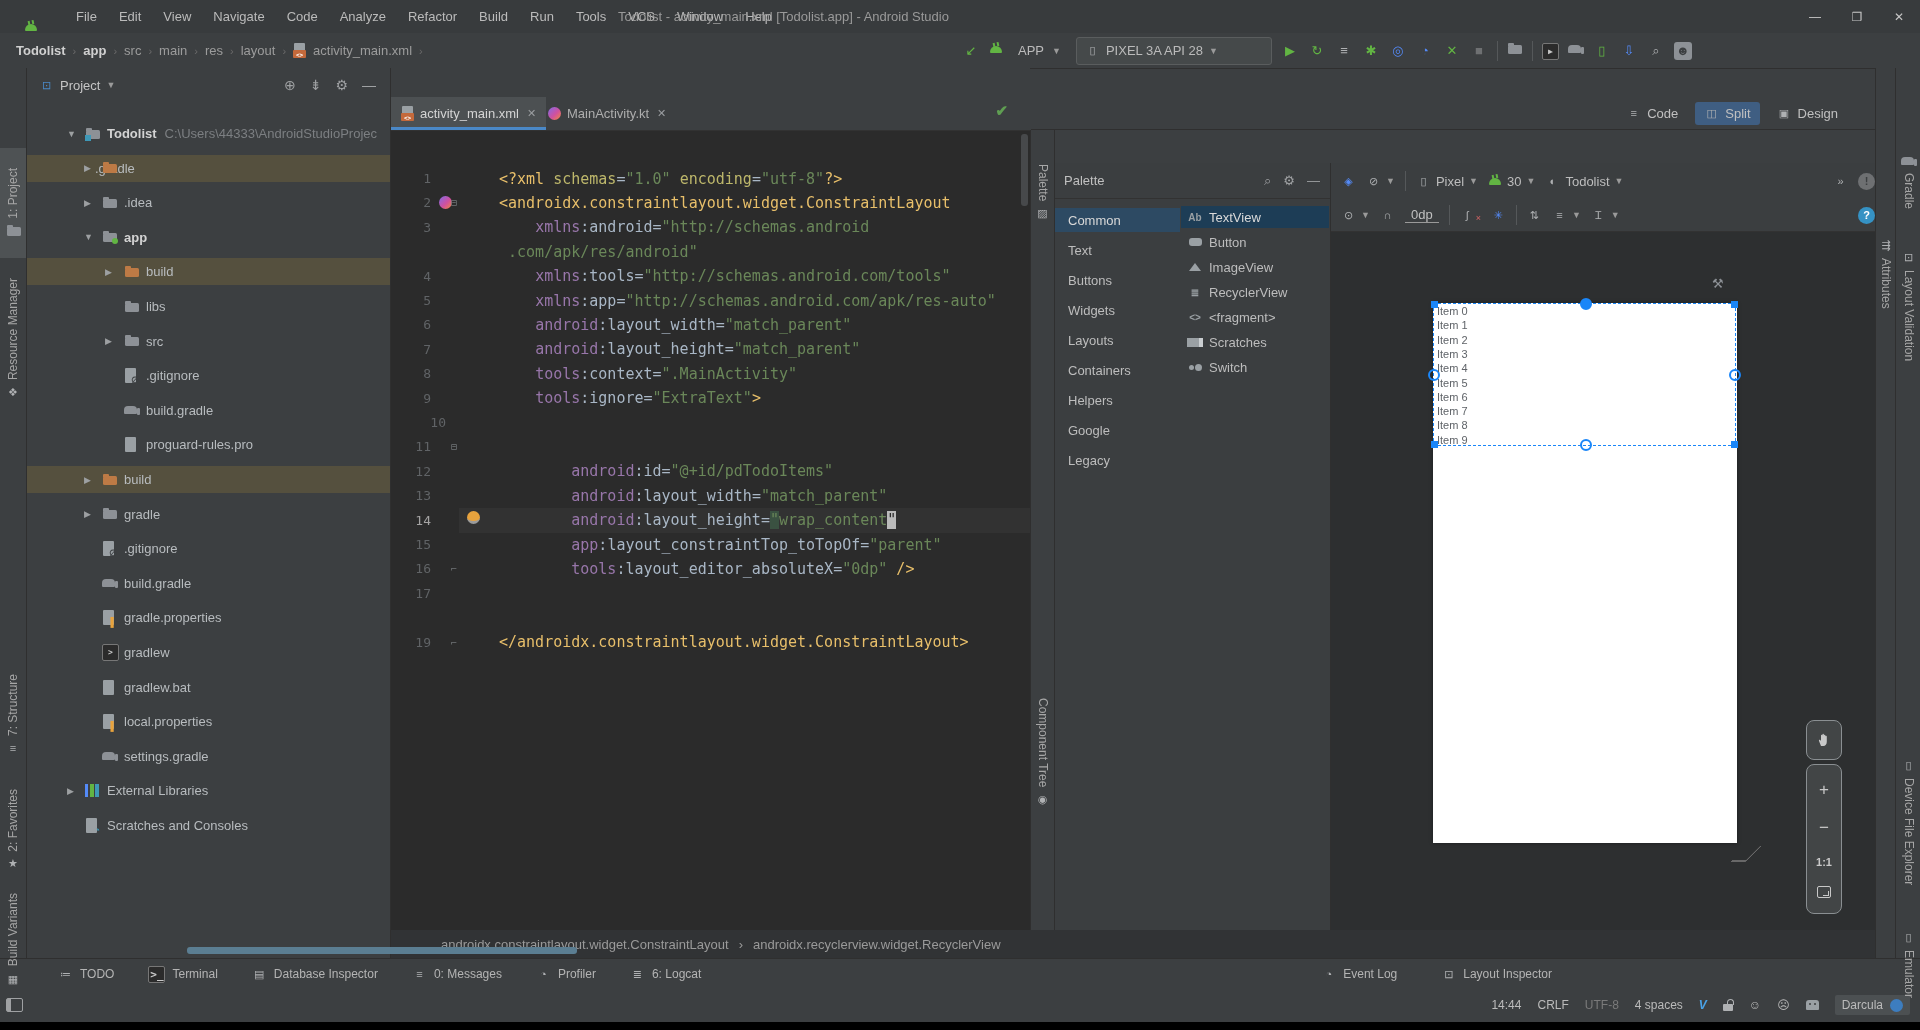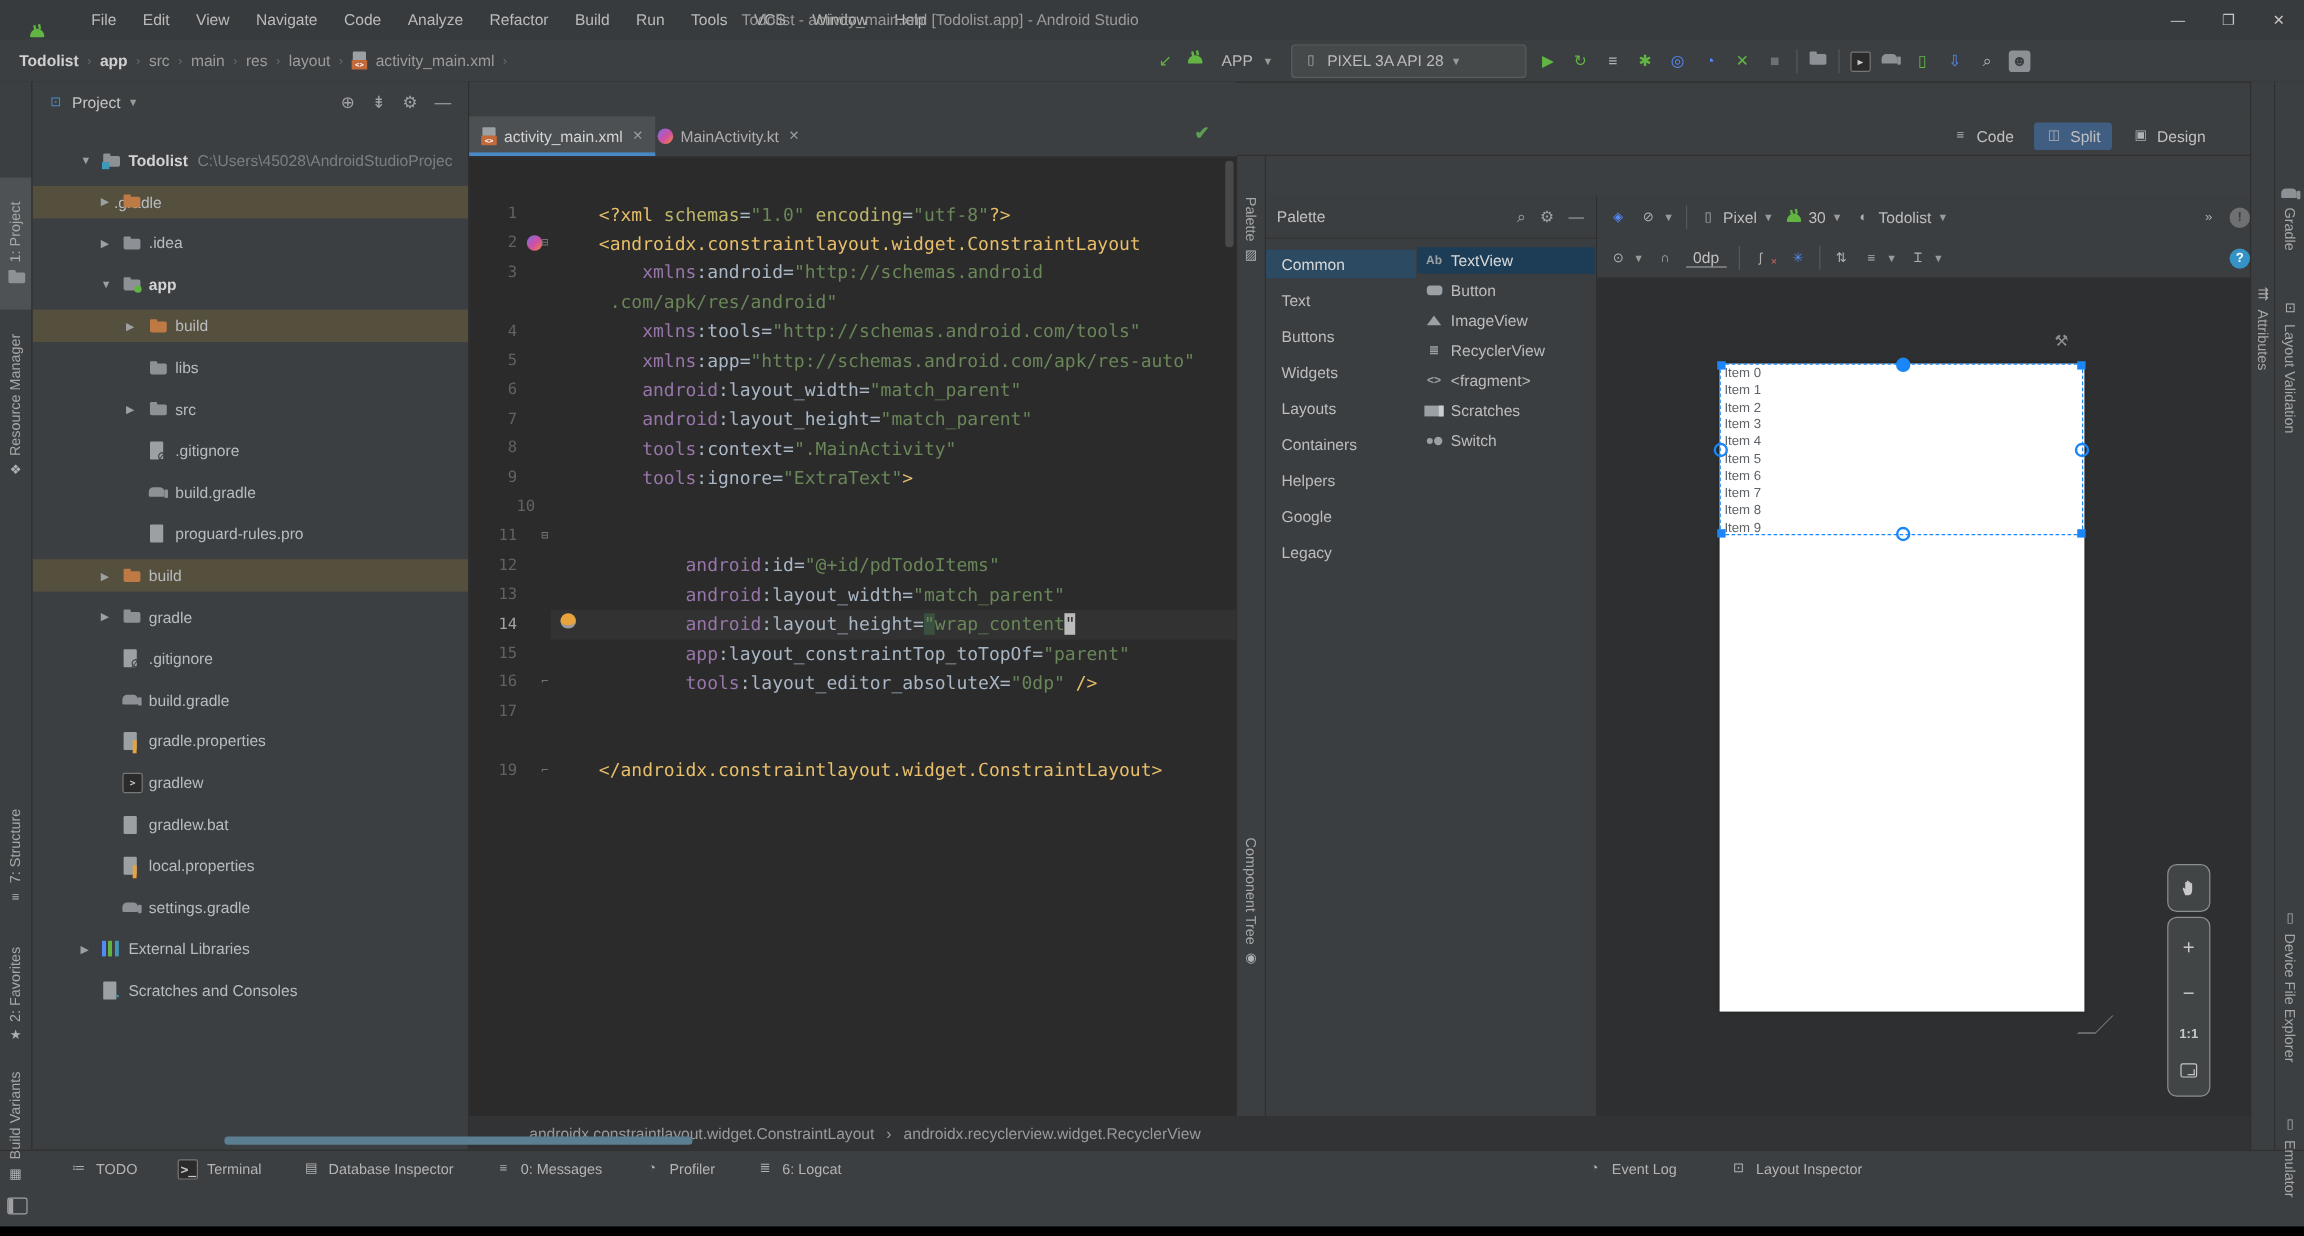--- a/index.html
+++ b/index.html
@@ -267,21 +267,21 @@
           <span class="hic">—</span>
         </span>
     </div>
     <div id="ptree">
         <div class="trow" style="top: 52px;">
           <span class="arrow" style="left: 40px;">▼</span>
           <span class="ic fold" style="position: absolute; left: 58px;">
             <span class="sq"></span>
           </span>
           <span class="lbl b" style="margin-left: 80px;">Todolist</span>
-          <span class="path">C:\Users\45028\AndroidStudioProjec</span>
+          <span class="path">C:\Users\44333\AndroidStudioProjec</span>
         </div>
         <div class="trow hl" style="top: 86.6px;">
           <span class="arrow" style="left: 57px;">▶</span>
           <span class="ic fold or" style="position: absolute; left: 75px;"></span>
           <span class="lbl" style="margin-left: 68px;">.gradle</span>
         </div>
         <div class="trow" style="top: 121.2px;">
           <span class="arrow" style="left: 57px;">▶</span>
           <span class="ic fold" style="position: absolute; left: 75px;"></span>
           <span class="lbl" style="margin-left: 97px;">.idea</span>
@@ -748,15 +748,30 @@
           <span>Event Log</span>
         </span>
         <span class="twitem">
           <span class="ic small">⊡</span>
           <span>Layout Inspector</span>
         </span>
       </div>
   </div>
   <div class="statusbar">
     <span class="sbleft panelic"></span>
+    <div class="sbright" id="sbright">
+        <span>14:44</span>
+        <span>CRLF</span>
+        <span class="dim">UTF-8</span>
+        <span>4 spaces</span>
+        <span style="color: rgb(74, 163, 232); font-weight: bold; font-style: italic;">V</span>
+        <span class="ic-lock ic"></span>
+        <span>☺</span>
+        <span>☹</span>
+        <span class="ic-robot ic"></span>
+        <span class="darcula">
+          <span>Darcula</span>
+          <span class="bluedot"></span>
+        </span>
+      </div>
   </div>
   <div class="taskbar"></div>
 </div>
 
 </body></html>

